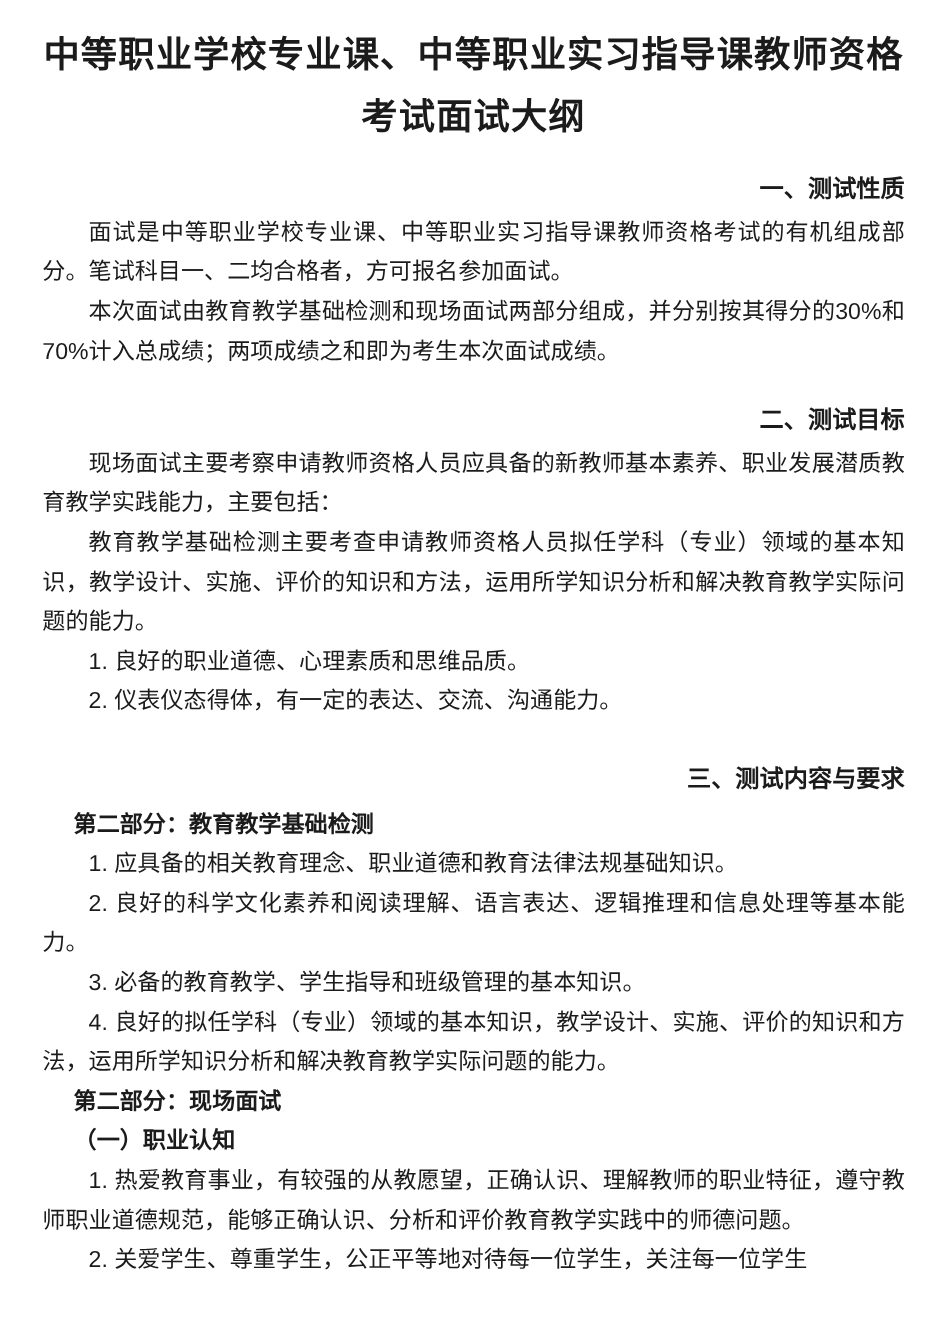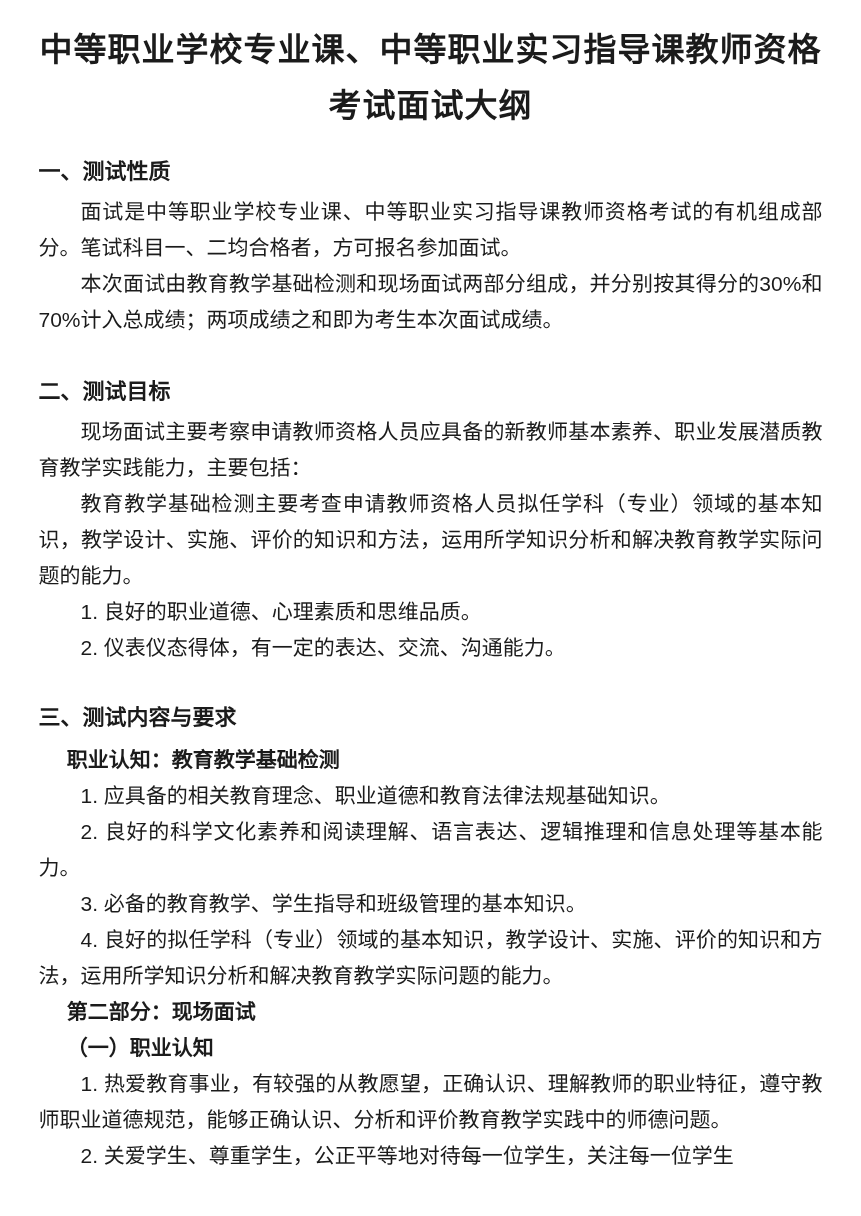--- a/index.html
+++ b/index.html
@@ -25,28 +25,28 @@
   .doc-title {
     text-align: center;
     font-weight: bold;
     font-size: 33px;
     line-height: 56px;
     margin: 0;
     text-indent: 0;
     letter-spacing: 1px;
   }
   .sec-heading {
-    text-align: left;
+    text-align: right;
     font-weight: bold;
     font-size: 22px;
     line-height: 36px;
     margin: 20px 0 4px 0;
     text-indent: 0;
   }
-  .sec-heading.gap-md { margin-top: 36px; font-family: Liberation Serif, serif; }
+  .sec-heading.gap-md { margin-top: 26px; font-family: Liberation Serif, serif; }
   .sec-heading.gap-lg { margin-top: 36px; font-family: Liberation Mono, monospace; }
   .p {
     margin: 0;
     text-indent: 2em;
   }
   .part-heading {
     margin: 0;
     font-weight: bold;
     text-indent: 1.35em;
   }
@@ -65,21 +65,21 @@
   <p class="p"><span>本次面试由</span><span class="bold-run">教育教学基础检测</span><span>和</span><span class="bold-run">现场面试</span><span>两部分组成，并分别按其得分的30%和 70%计入总成绩；两项成绩之和即为考生本次面试成绩。</span></p>
 
   <h2 class="sec-heading gap-md">二、测试目标</h2>
   <p class="p">现场面试主要考察申请教师资格人员应具备的新教师基本素养、职业发展潜质教育教学实践能力，主要包括：</p>
   <p class="p">教育教学基础检测主要考查申请教师资格人员拟任学科（专业）领域的基本知识，教学设计、实施、评价的知识和方法，运用所学知识分析和解决教育教学实际问题的能力。</p>
   <p class="p">1. 良好的职业道德、心理素质和思维品质。</p>
   <p class="p">2. 仪表仪态得体，有一定的表达、交流、沟通能力。</p>
 
   <h2 class="sec-heading gap-lg">三、测试内容与要求</h2>
 
-  <p class="part-heading">职业认知：教育教学基础检测</p>
+  <p class="part-heading">第二部分：教育教学基础检测</p>
   <p class="p">1. 应具备的相关教育理念、职业道德和教育法律法规基础知识。</p>
   <p class="p">2. 良好的科学文化素养和阅读理解、语言表达、逻辑推理和信息处理等基本能力。</p>
   <p class="p">3. 必备的教育教学、学生指导和班级管理的基本知识。</p>
   <p class="p">4. 良好的拟任学科（专业）领域的基本知识，教学设计、实施、评价的知识和方法，运用所学知识分析和解决教育教学实际问题的能力。</p>
 
   <p class="part-heading">第二部分：现场面试</p>
   <p class="part-heading">（一）职业认知</p>
   <p class="p">1. 热爱教育事业，有较强的从教愿望，正确认识、理解教师的职业特征，遵守教师职业道德规范，能够正确认识、分析和评价教育教学实践中的师德问题。</p>
   <p class="p">2. 关爱学生、尊重学生，公正平等地对待每一位学生，关注每一位学生</p>
 

